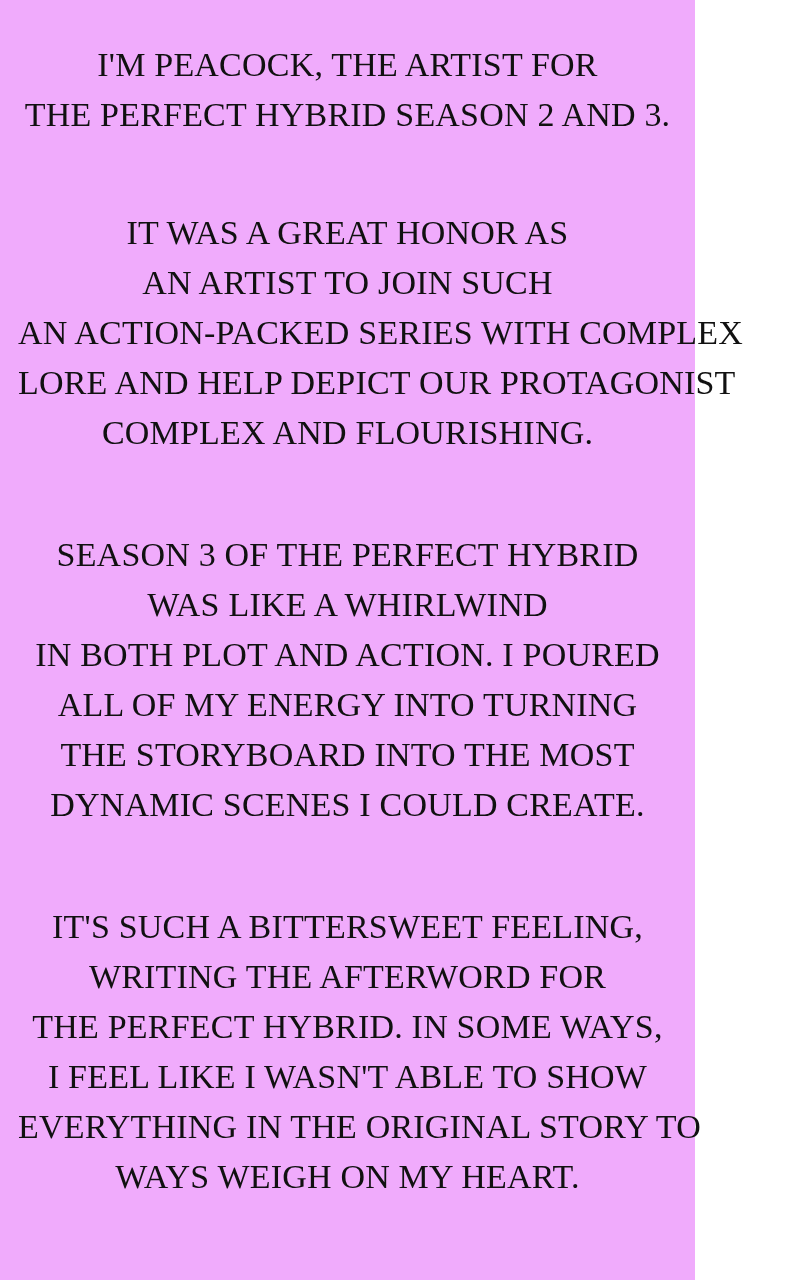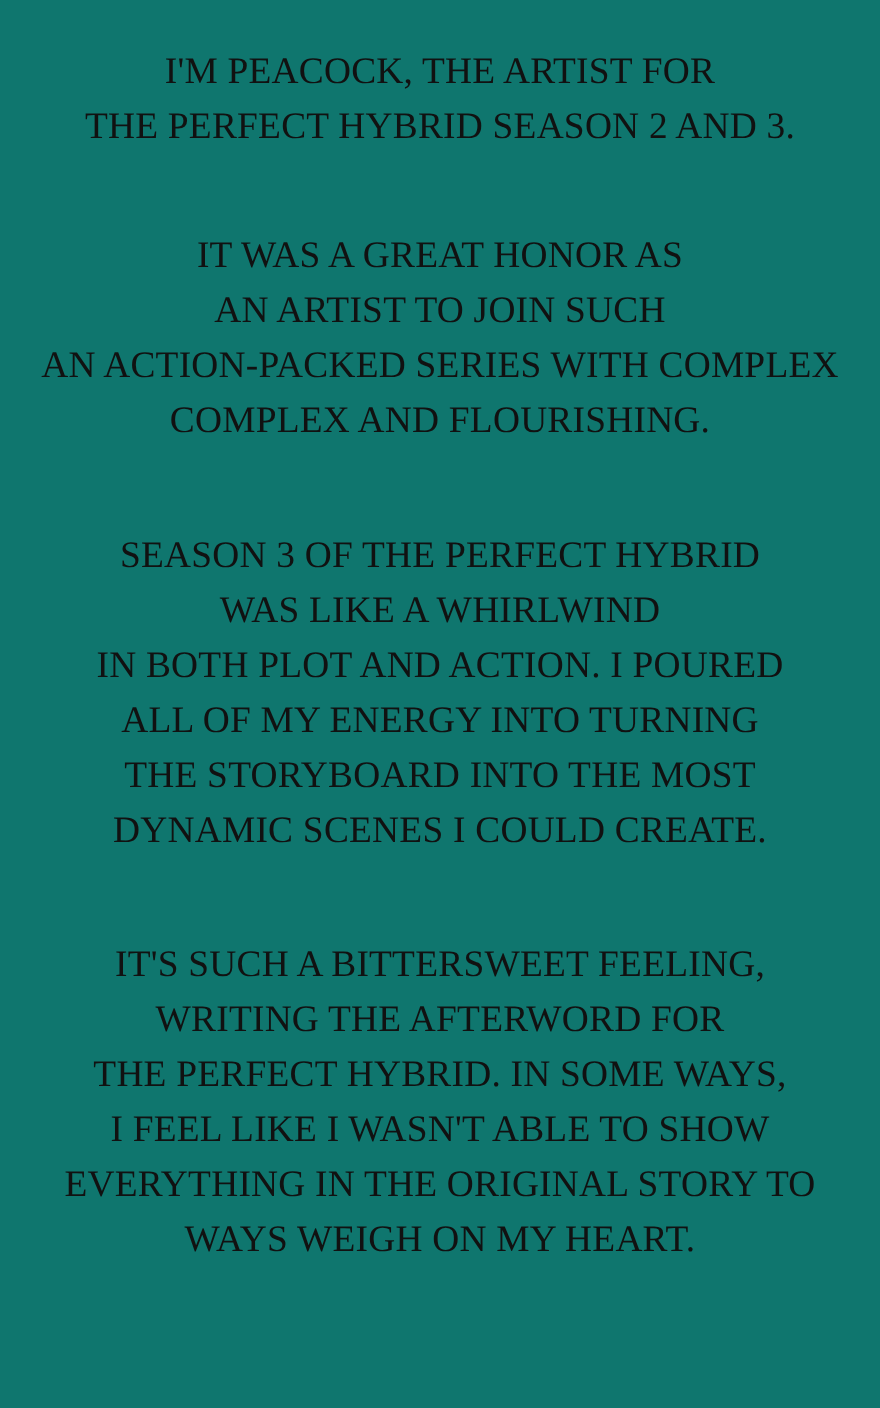--- a/index.html
+++ b/index.html
@@ -8,25 +8,25 @@
     background: #ffffff;
   }
   body {
     width: 800px;
     min-height: 1280px;
     font-family: "Liberation Serif", serif;
     color: #111111;
     -webkit-font-smoothing: antialiased;
   }
   .page {
-    width: 800px;
+    width: 695px;
     min-height: 1280px;
     box-sizing: border-box;
     padding: 40px 18px 8px 18px;
-    background: #0f766e;
+    background: #f0abfc;
   }
   .block {
     text-align: center;
   }
   .line {
     font-size: 34px;
     line-height: 50px;
     letter-spacing: 0.2px;
     white-space: nowrap;
     font-weight: 400;
@@ -43,20 +43,21 @@
   <div id="blocks-root">
       <div class="block">
         <div class="line"><span>I'M PEACOCK, THE ARTIST FOR</span></div>
         <div class="line"><span class="ital">THE PERFECT HYBRID</span><span> SEASON 2 AND 3.</span></div>
       </div>
       <div class="gap-md"></div>
       <div class="block">
         <div class="line"><span>IT WAS A GREAT HONOR AS</span></div>
         <div class="line"><span>AN ARTIST TO JOIN SUCH</span></div>
         <div class="line"><span>AN ACTION-PACKED SERIES WITH COMPLEX</span></div>
+        <div class="line"><span>LORE AND HELP DEPICT OUR PROTAGONIST</span></div>
         <div class="line"><span>COMPLEX AND FLOURISHING.</span></div>
       </div>
       <div class="gap-lg"></div>
       <div class="block">
         <div class="line"><span>SEASON 3 OF </span><span class="ital">THE PERFECT HYBRID</span></div>
         <div class="line"><span>WAS LIKE A WHIRLWIND</span></div>
         <div class="line"><span>IN BOTH PLOT AND ACTION. I POURED</span></div>
         <div class="line"><span>ALL OF MY ENERGY INTO TURNING</span></div>
         <div class="line"><span>THE STORYBOARD INTO THE MOST</span></div>
         <div class="line"><span>DYNAMIC SCENES I COULD CREATE.</span></div>

